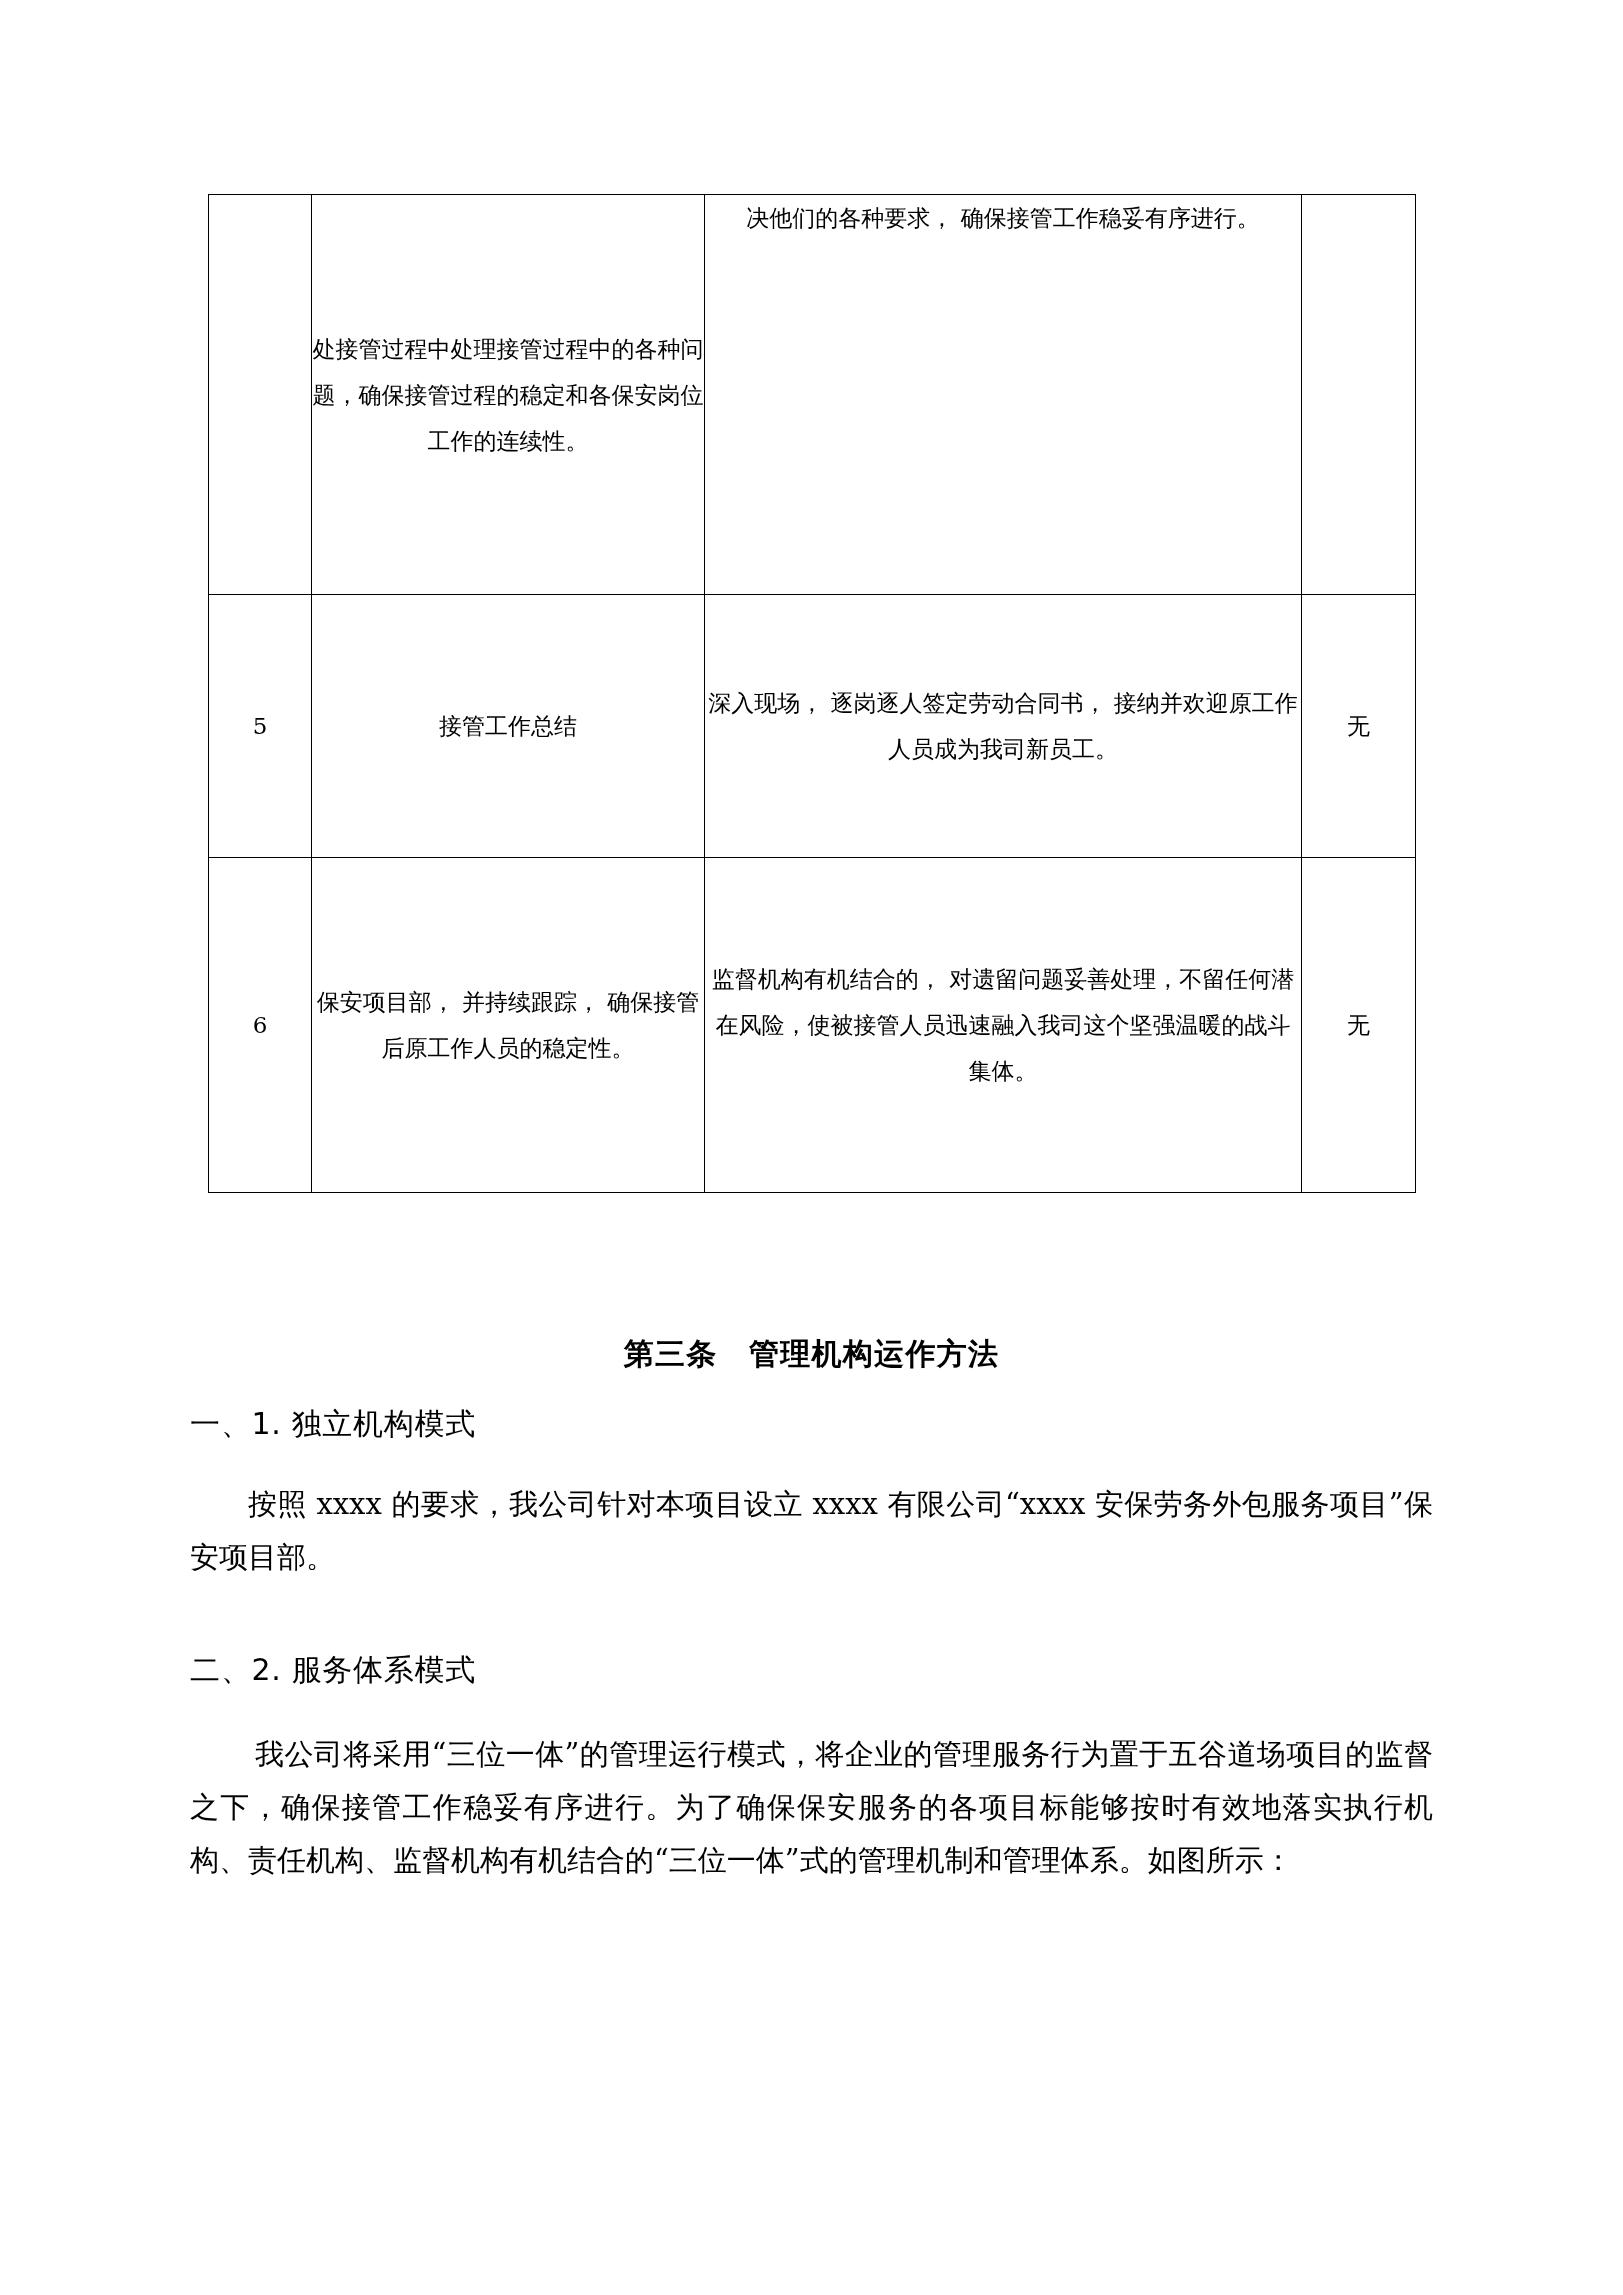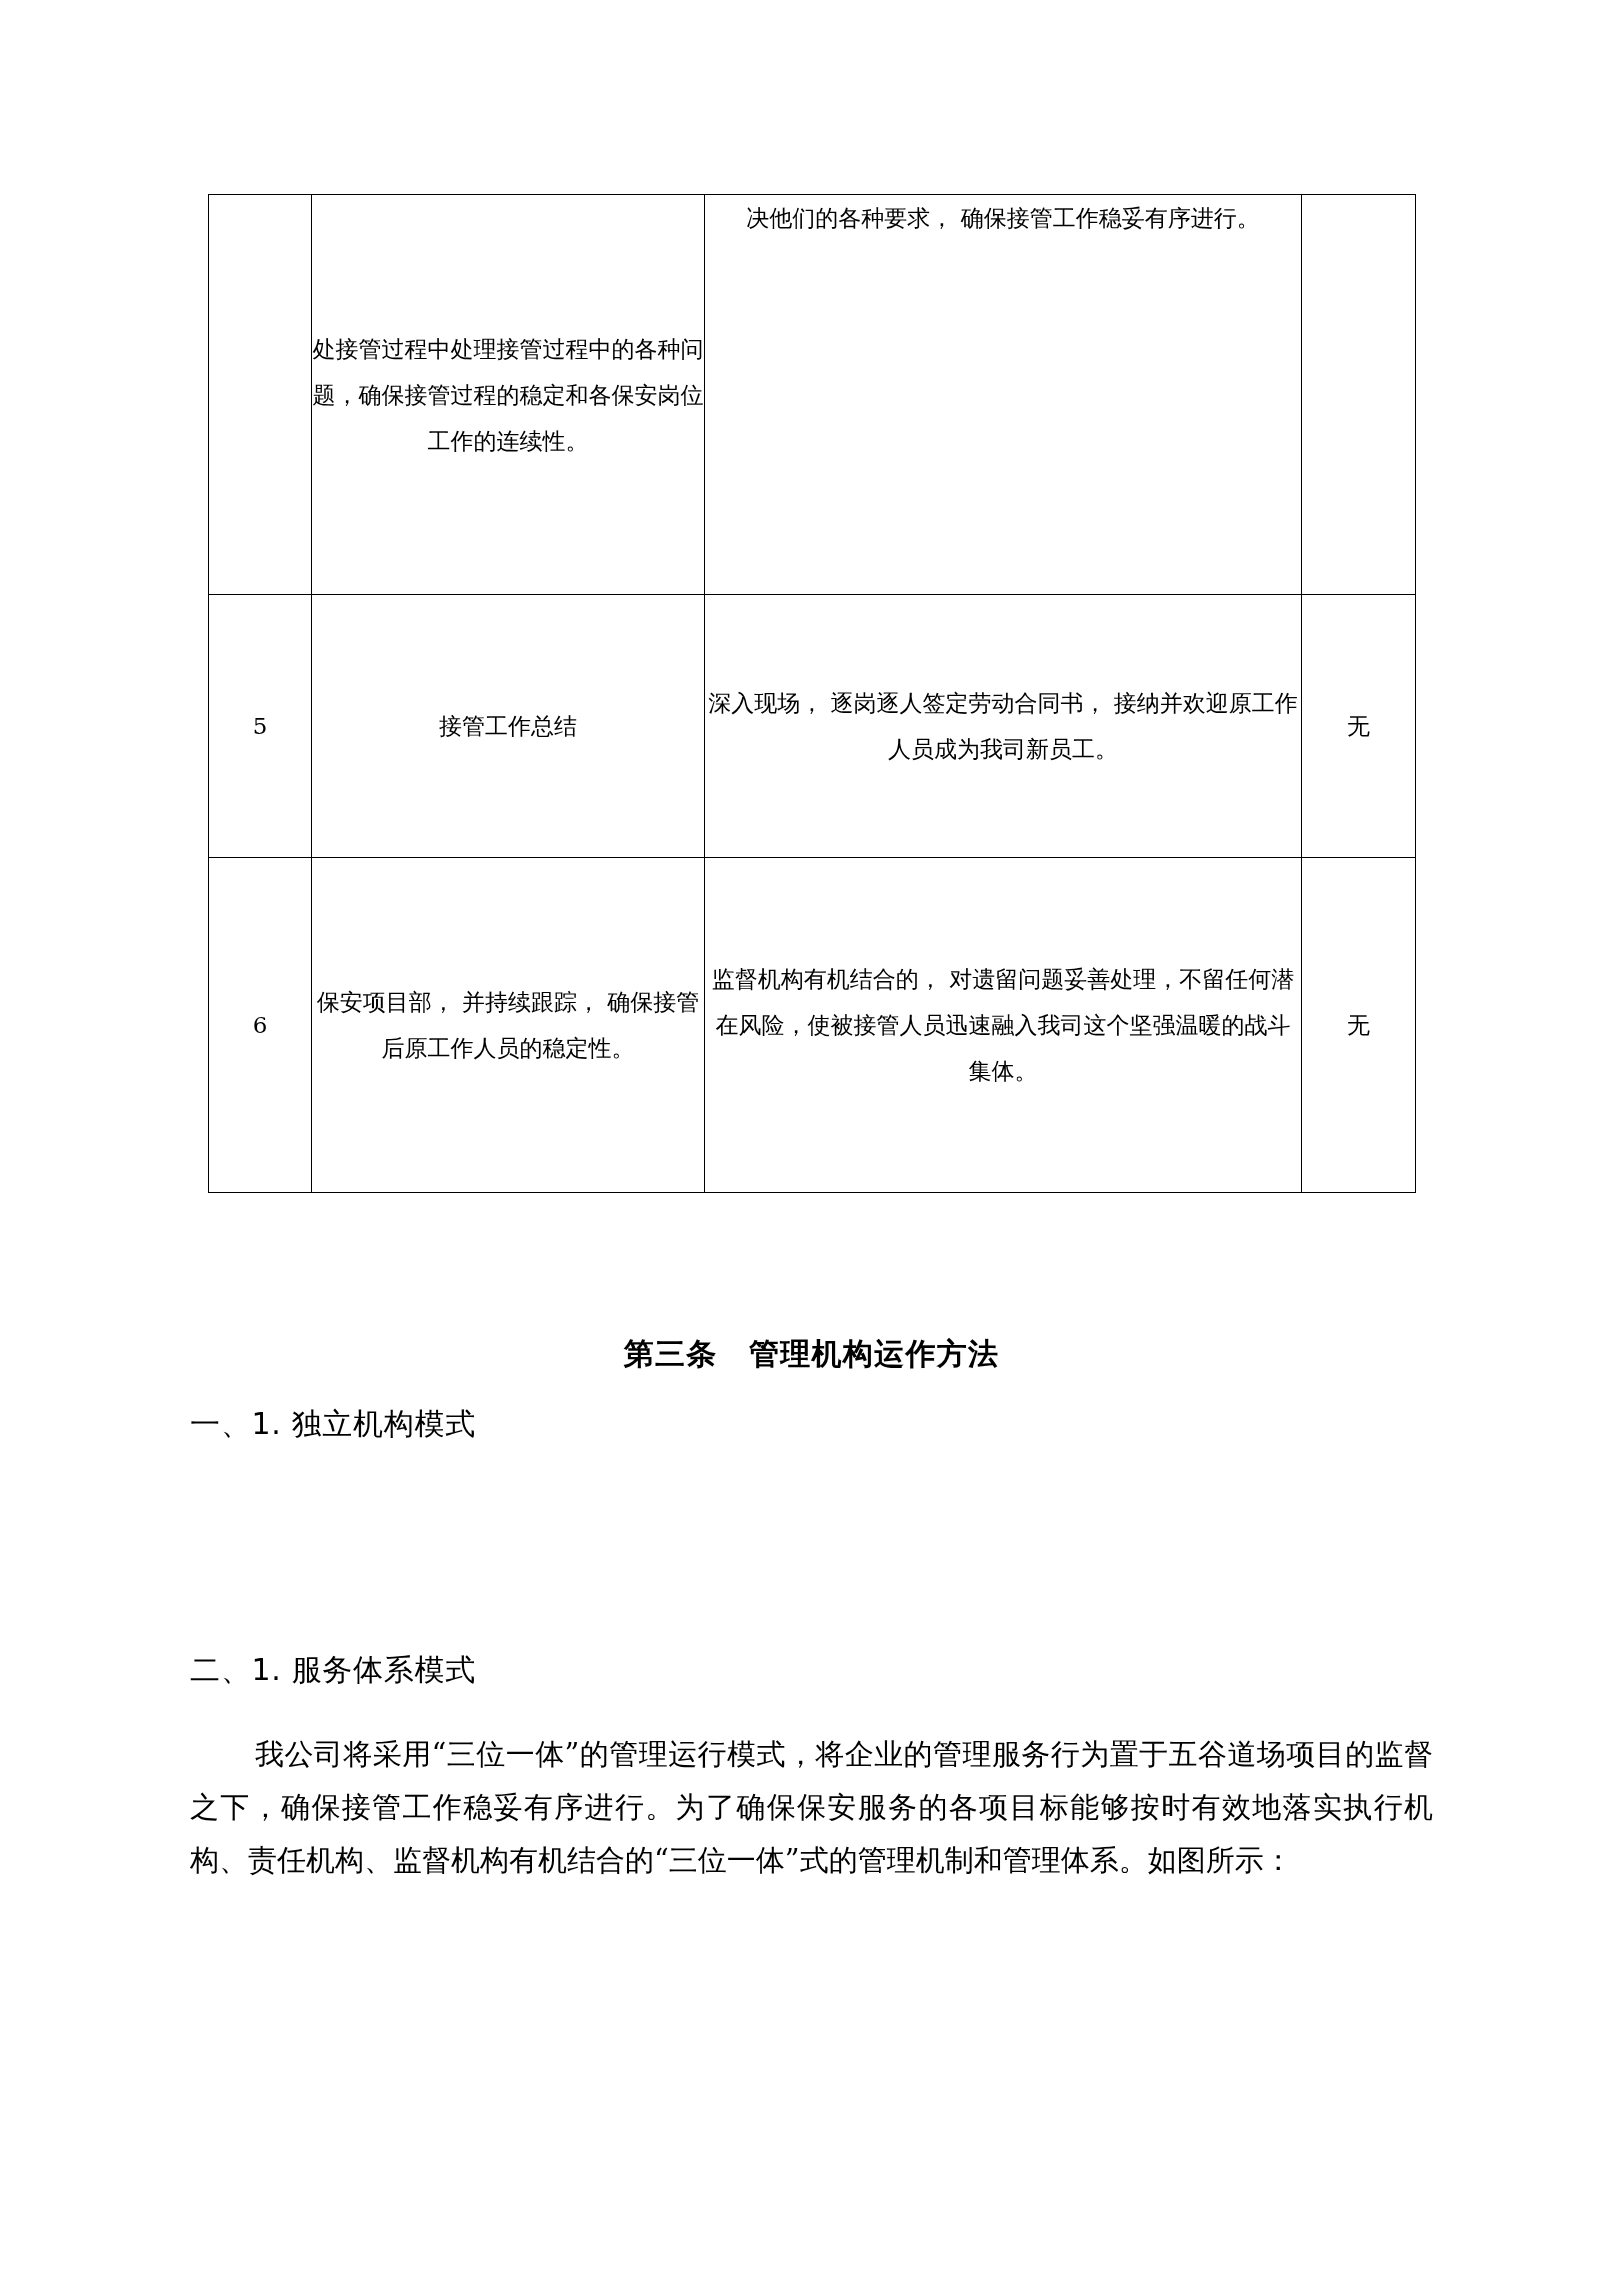--- a/index.html
+++ b/index.html
@@ -130,19 +130,20 @@
           <td>无</td>
         </tr>
       </tbody>
     </table>
   </div>
 
   <div class="section-title" style="top:1334px;">第三条　管理机构运作方法</div>
 
   <div class="heading-2" style="top:1404px;">一、1. 独立机构模式</div>
 
+  <div class="para" style="top:1478px;">按照 xxxx 的要求，我公司针对本项目设立 xxxx 有限公司“xxxx 安保劳务外包服务项目”保安项目部。</div>
 
-  <div class="heading-2" style="top:1650px;">二、1. 服务体系模式</div>
+  <div class="heading-2" style="top:1650px;">二、2. 服务体系模式</div>
 
   <div class="para indent-wide" style="top:1728px;">我公司将采用“三位一体”的管理运行模式，将企业的管理服务行为置于五谷道场项目的监督之下，确保接管工作稳妥有序进行。为了确保保安服务的各项目标能够按时有效地落实执行机构、责任机构、监督机构有机结合的“三位一体”式的管理机制和管理体系。如图所示：</div>
 
 </div>
 
 
 </body></html>

